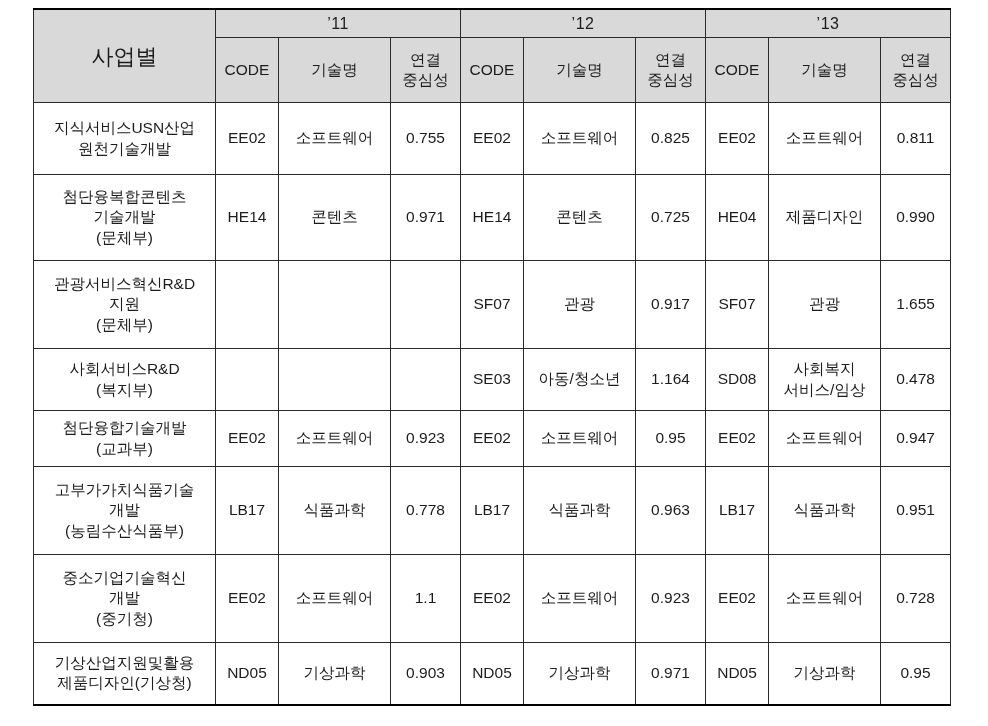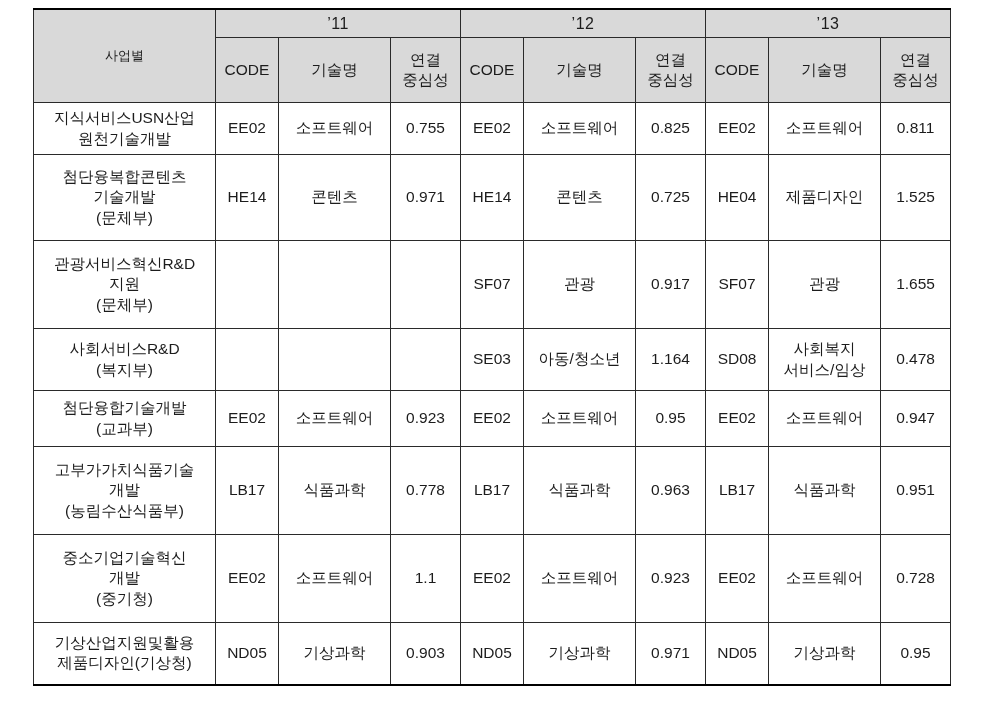--- a/index.html
+++ b/index.html
@@ -64,34 +64,34 @@
     font-size: 16px;
     letter-spacing: 0.5px;
   }
 
   .sub-head {
     font-size: 15.5px;
     height: 58px;
   }
 
   .name-head {
-    font-size: 13px;
+    font-size: 22px;
   }
 
   .biz-name {
     font-size: 15.5px;
     padding-left: 4px;
     padding-right: 4px;
   }
 
   td.empty-cell {
     background: #ffffff;
   }
 
-  .r1 { height: 52px; }
+  .r1 { height: 72px; }
   .r2 { height: 86px; }
   .r3 { height: 88px; }
   .r4 { height: 62px; }
   .r5 { height: 56px; }
   .r6 { height: 88px; }
   .r7 { height: 88px; }
   .r8 { height: 62px; }
 </style>
 </head>
 <body>
@@ -154,21 +154,21 @@
         <tr class="r2">
           <td class="biz-name"><span>첨단융복합콘텐츠</span><br><span>기술개발</span><br><span>(문체부)</span></td>
           <td><span>HE14</span></td>
           <td><span>콘텐츠</span></td>
           <td><span>0.971</span></td>
           <td><span>HE14</span></td>
           <td><span>콘텐츠</span></td>
           <td><span>0.725</span></td>
           <td><span>HE04</span></td>
           <td><span>제품디자인</span></td>
-          <td><span>1.525</span></td>
+          <td><span>0.990</span></td>
         </tr>
         <tr class="r3">
           <td class="biz-name"><span>관광서비스혁신R&amp;D</span><br><span>지원</span><br><span>(문체부)</span></td>
           <td class="empty-cell"></td>
           <td class="empty-cell"></td>
           <td class="empty-cell"></td>
           <td><span>SF07</span></td>
           <td><span>관광</span></td>
           <td><span>0.917</span></td>
           <td><span>SF07</span></td>

